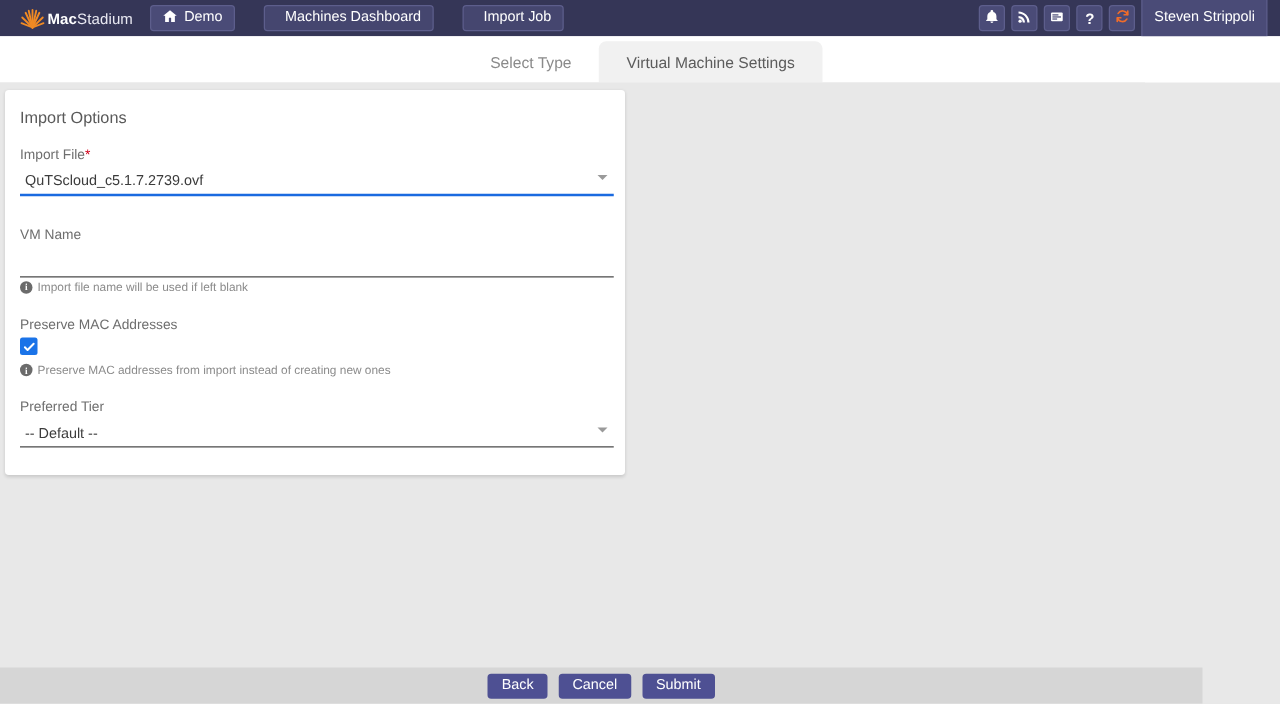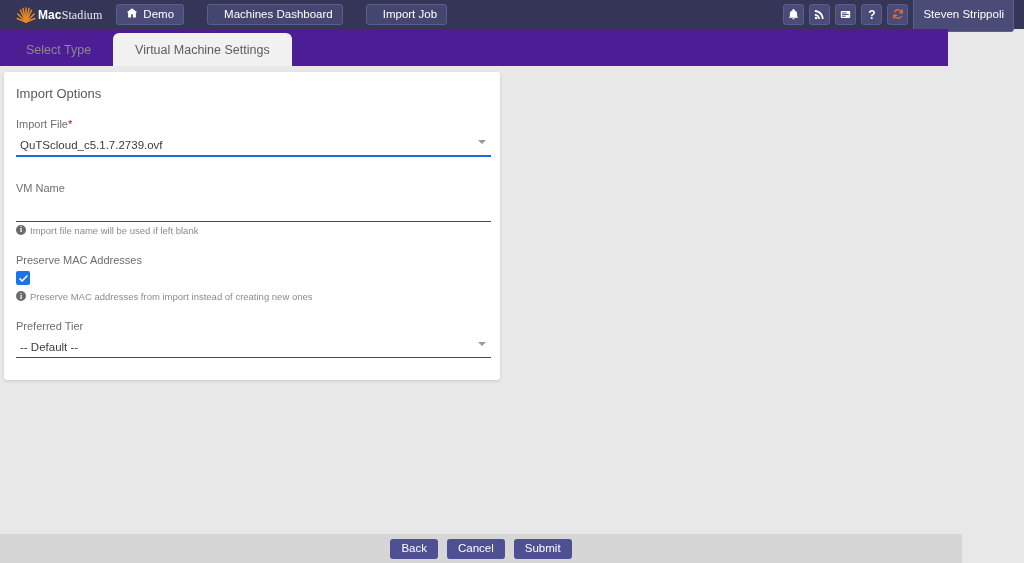--- a/index.html
+++ b/index.html
@@ -19,21 +19,21 @@
     display: flex; align-items: center;
   }
   .brand {
     display: flex; align-items: center;
     margin-left: 16px; margin-right: 14px;
     height: 29px;
   }
   .brand-mark { width: 20px; height: 20px; margin-right: 2px; position: relative; }
   .brand-text { font-size: 12px; color: #ffffff; letter-spacing: .1px; line-height: 1; }
   .brand-text b { font-weight: bold; }
-  .brand-text span.light { font-weight: normal; color: #e9e9f2; font-family: Liberation Serif, serif; }
+  .brand-text span.light { font-weight: normal; color: #e9e9f2; }
 
   .nav-group { display: flex; align-items: center; gap: 23px; }
   .nav-btn {
     height: 21px; padding: 0 9px;
     display: inline-flex; align-items: center; gap: 5px;
     background: #4a4b77;
     border: 1px solid #5d5e8c;
     border-radius: 3px;
     color: #ffffff; font-size: 11.5px;
     white-space: nowrap; cursor: pointer;
@@ -56,24 +56,25 @@
   .user-btn {
     height: 35px; padding: 0 9px;
     background: #4a4b77; border: 1px solid #5d5e8c; border-radius: 3px;
     color: #fff; font-size: 11.5px; display: inline-flex; align-items: center;
     cursor: pointer; line-height: 1;
   }
 
   
   .tabstrip {
     position: absolute; top: 29px; left: 0;
-    width: 948px; height: 37px;
-    background: #4c1d95;
+    width: 1024px; height: 37px;
+    background: #ffffff;
     display: flex; align-items: flex-end;
     padding-left: 4px;
+    justify-content: center;
   }
   .tab {
     height: 33px; padding: 0 22px;
     display: inline-flex; align-items: center;
     font-size: 12.5px; color: #8a8a8a;
     cursor: pointer; background: transparent;
     border-radius: 6px 6px 0 0;
   }
   .tab.active {
     background: #f1f1f1; color: #5c5c5c;

